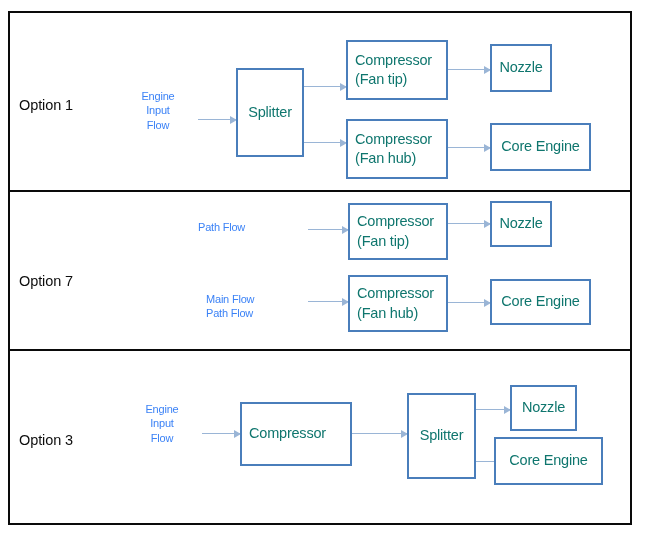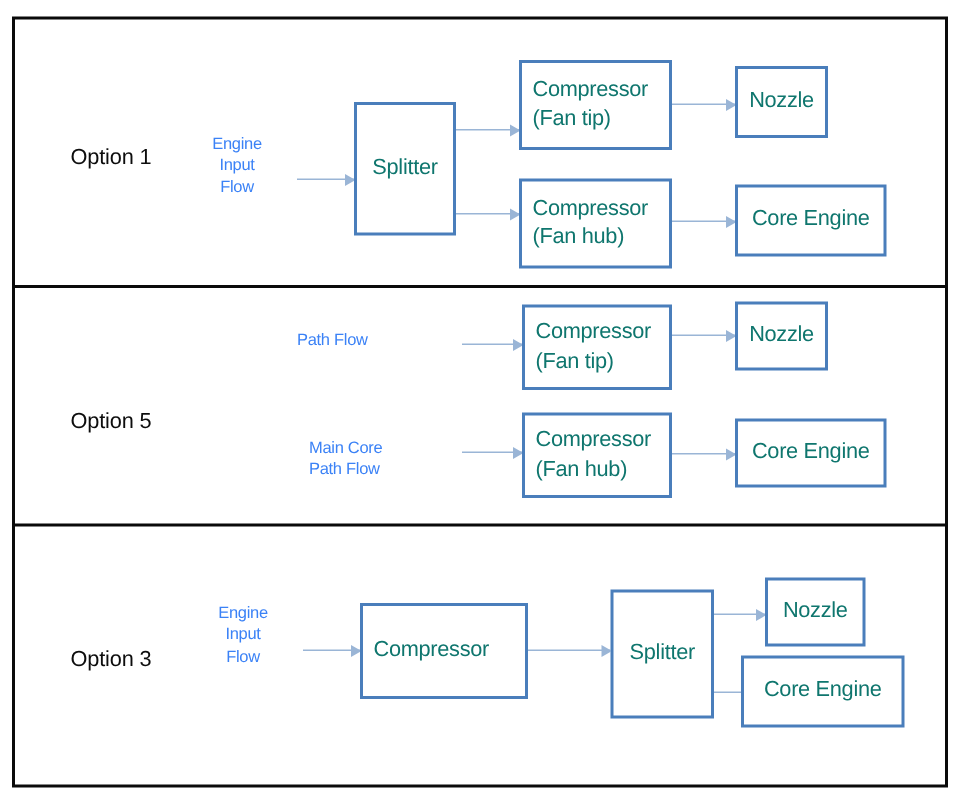--- a/index.html
+++ b/index.html
@@ -35,21 +35,20 @@
   #option-row-1 { top: 0px;   height: 177px; }
   #option-row-2 { top: 177px; height: 159px; border-top: 2.5px solid #0a0a0a; }
   #option-row-3 { top: 336px; height: 173px; border-top: 2.5px solid #0a0a0a; }
 
   .option-label {
     position: absolute;
     font-size: 14.5px;
     color: #0d0d0d;
     white-space: nowrap;
     letter-spacing: -0.1px;
-    margin-left: 28px;
   }
 
   
   .box {
     position: absolute;
     box-sizing: border-box;
     border: 2px solid #4a7ebb;
     background: #ffffff;
     color: #0f766e;
     font-size: 14.5px;
@@ -162,28 +161,28 @@
       <div class="line">Nozzle</div>
     </div>
 
     <div class="box center-text" style="left:480px; top:110px; width:101px; height:48px;">
       <div class="line">Core Engine</div>
     </div>
   </div>
 
   <div class="option-row" id="option-row-2">
 
-    <div class="option-label" style="left:9px; top:81px;">Option 5</div>
+    <div class="option-label" style="left:9px; top:81px;">Option 7</div>
 
     <div class="flow-text align-left" style="left:188px; top:28px; width:110px;">
       <div>Path Flow</div>
     </div>
 
     <div class="flow-text align-left" style="left:196px; top:100px; width:110px;">
-      <div>Main Core</div>
+      <div>Main Flow</div>
       <div>Path Flow</div>
     </div>
 
     <div class="connector" style="left:298px; top:37px; width:40px;">
       <div class="shaft"></div>
       <div class="head"></div>
     </div>
 
     <div class="connector" style="left:298px; top:109px; width:40px;">
       <div class="shaft"></div>

